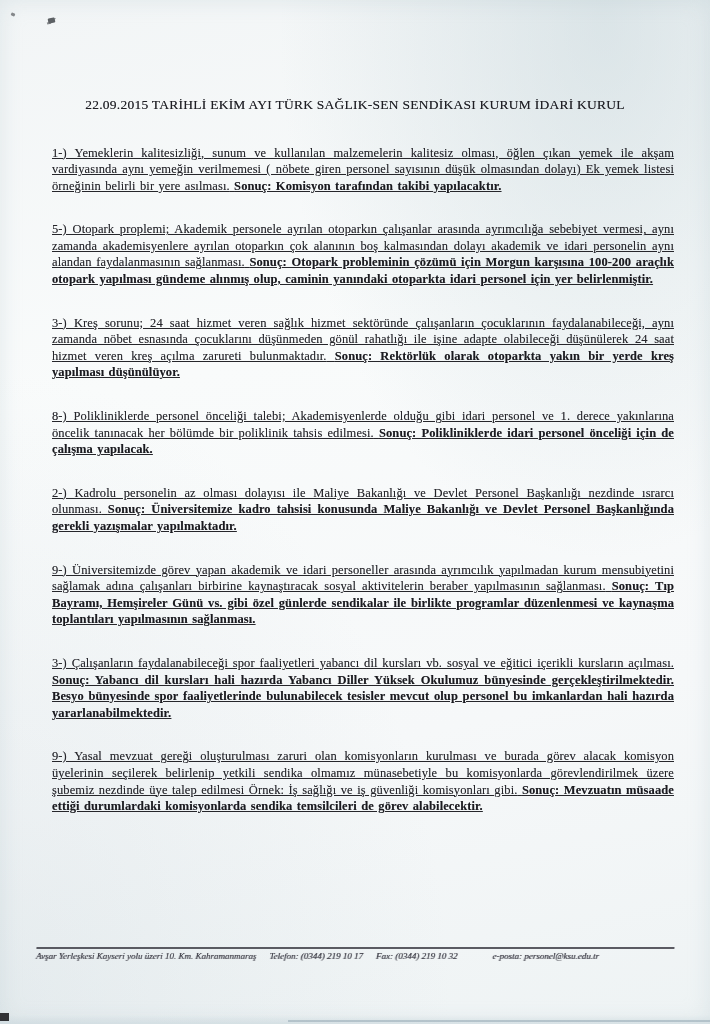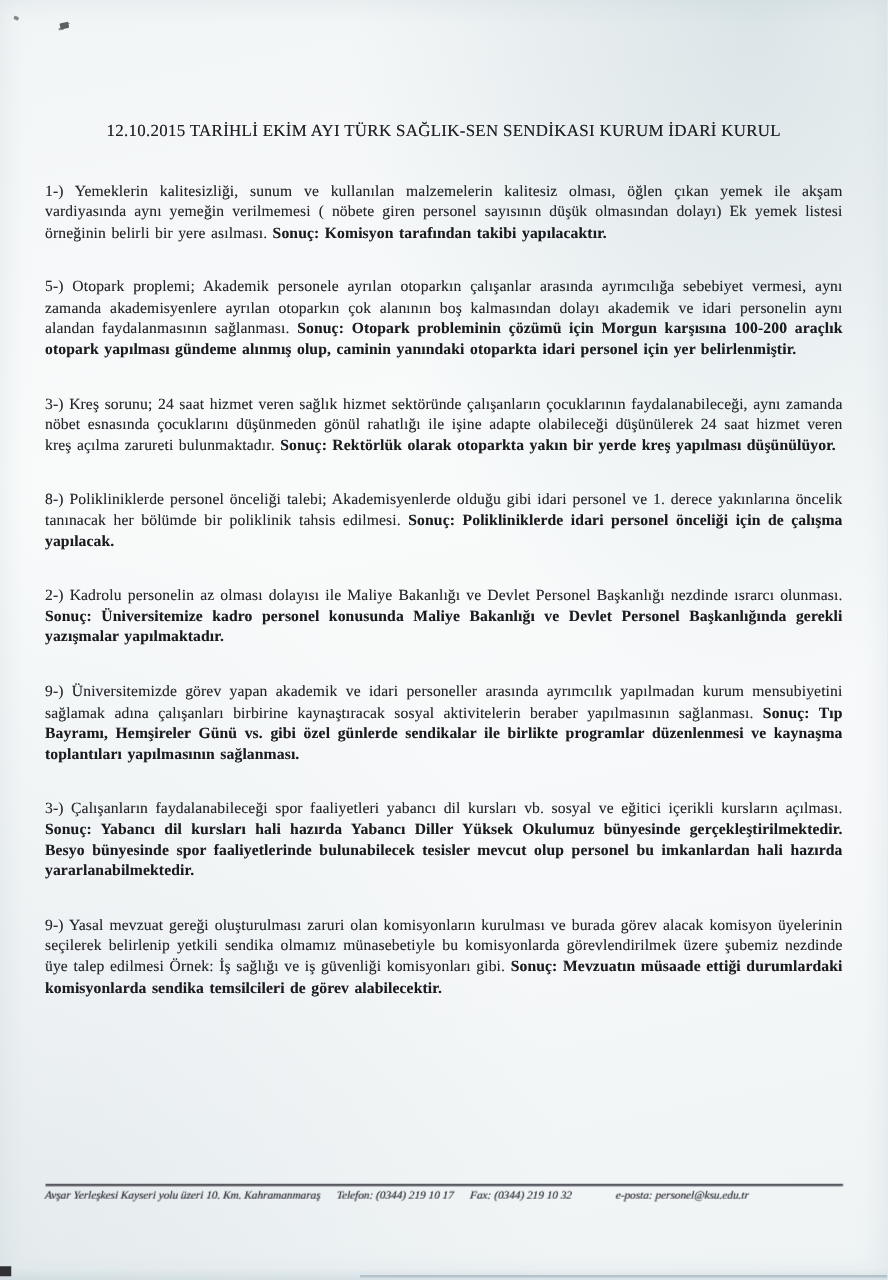--- a/index.html
+++ b/index.html
@@ -28,28 +28,29 @@
   .doc-title {
     text-align: center;
     font-size: 13.5px;
     line-height: 17.5px;
     letter-spacing: 0.25px;
     color: #1f1f24;
     margin-bottom: 31px;
     text-shadow: 0 0 0.5px rgba(30,30,40,0.55);
   }
   .decision {
-    margin: 0 0 27px 0;
+    margin: 0 0 27px 16px;
     font-size: 12.5px;
     line-height: 16.6px;
     text-align: justify;
     letter-spacing: 0.1px;
     word-spacing: 1.1px;
     color: #26262b;
     text-shadow: 0 0 0.4px rgba(35,35,45,0.4);
+    text-decoration: underline;
   }
   .result-text {
     font-weight: 700;
     color: #1b1b20;
   }
   .footer {
     position: absolute;
     left: 36px; top: 947px;
     width: 638px;
     border-top: 2px solid rgba(64,64,72,0.85);
@@ -96,21 +97,21 @@
 <body>
 
 <div class="scan">
 
   <div class="speck-a"></div>
   <div class="speck-b"></div>
 
   <div class="page-content">
 
     <div class="doc-title">
-      <div>12.10.2015 TARİHLİ EKİM AYI TÜRK SAĞLIK-SEN SENDİKASI KURUM İDARİ KURUL</div>
+      <div>22.09.2015 TARİHLİ EKİM AYI TÜRK SAĞLIK-SEN SENDİKASI KURUM İDARİ KURUL</div>
     </div>
 
     <p class="decision">
       <span class="body-text">1-) Yemeklerin kalitesizliği, sunum ve kullanılan malzemelerin kalitesiz olması, öğlen çıkan yemek ile akşam vardiyasında aynı yemeğin verilmemesi ( nöbete giren personel sayısının düşük olmasından dolayı) Ek yemek listesi örneğinin belirli bir yere asılması.</span>
       <span class="result-text">Sonuç: Komisyon tarafından takibi yapılacaktır.</span>
     </p>
 
     <p class="decision">
       <span class="body-text">5-) Otopark proplemi; Akademik personele ayrılan otoparkın çalışanlar arasında ayrımcılığa sebebiyet vermesi, aynı zamanda akademisyenlere ayrılan otoparkın çok alanının boş kalmasından dolayı akademik ve idari personelin aynı alandan faydalanmasının sağlanması.</span>
       <span class="result-text">Sonuç: Otopark probleminin çözümü için Morgun karşısına 100-200 araçlık otopark yapılması gündeme alınmış olup, caminin yanındaki otoparkta idari personel için yer belirlenmiştir.</span>
@@ -121,21 +122,21 @@
       <span class="result-text">Sonuç: Rektörlük olarak otoparkta yakın bir yerde kreş yapılması düşünülüyor.</span>
     </p>
 
     <p class="decision">
       <span class="body-text">8-) Polikliniklerde personel önceliği talebi; Akademisyenlerde olduğu gibi idari personel ve 1. derece yakınlarına öncelik tanınacak her bölümde bir poliklinik tahsis edilmesi.</span>
       <span class="result-text">Sonuç: Polikliniklerde idari personel önceliği için de çalışma yapılacak.</span>
     </p>
 
     <p class="decision">
       <span class="body-text">2-) Kadrolu personelin az olması dolayısı ile Maliye Bakanlığı ve Devlet Personel Başkanlığı nezdinde ısrarcı olunması.</span>
-      <span class="result-text">Sonuç: Üniversitemize kadro personel konusunda Maliye Bakanlığı ve Devlet Personel Başkanlığında gerekli yazışmalar yapılmaktadır.</span>
+      <span class="result-text">Sonuç: Üniversitemize kadro tahsisi konusunda Maliye Bakanlığı ve Devlet Personel Başkanlığında gerekli yazışmalar yapılmaktadır.</span>
     </p>
 
 
     <p class="decision">
       <span class="body-text">9-) Üniversitemizde görev yapan akademik ve idari personeller arasında ayrımcılık yapılmadan kurum mensubiyetini sağlamak adına çalışanları birbirine kaynaştıracak sosyal aktivitelerin beraber yapılmasının sağlanması.</span>
       <span class="result-text">Sonuç: Tıp Bayramı, Hemşireler Günü vs. gibi özel günlerde sendikalar ile birlikte programlar düzenlenmesi ve kaynaşma toplantıları yapılmasının sağlanması.</span>
     </p>
 
     <p class="decision">
       <span class="body-text">3-) Çalışanların faydalanabileceği spor faaliyetleri yabancı dil kursları vb. sosyal ve eğitici içerikli kursların açılması.</span>

